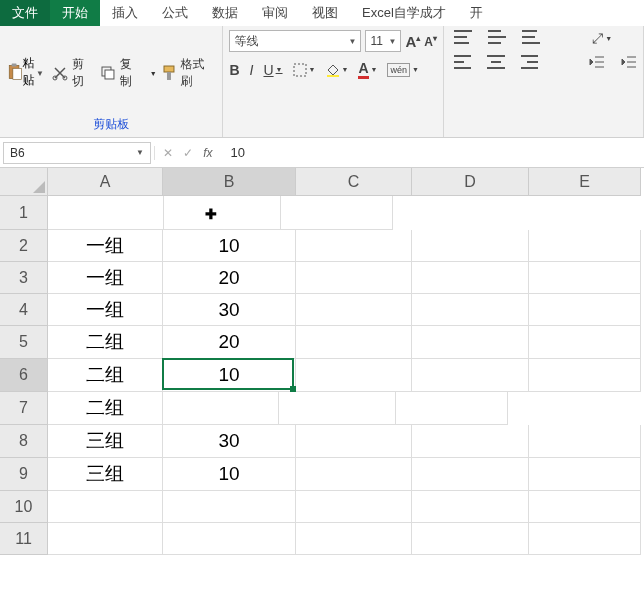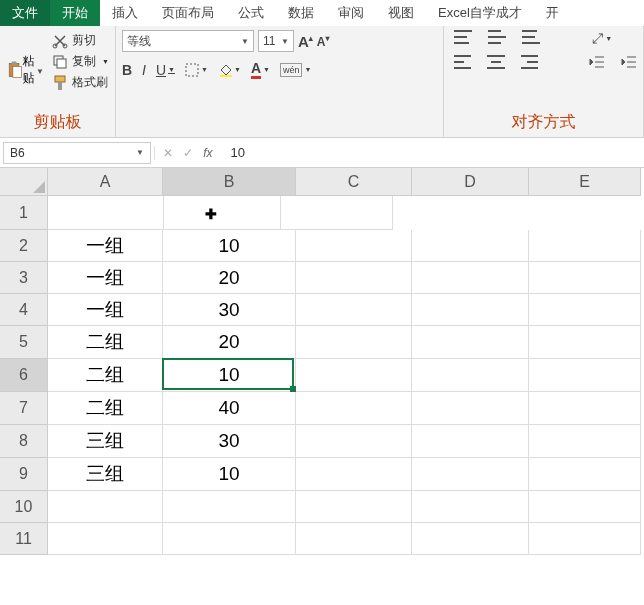--- a/index.html
+++ b/index.html
@@ -4,26 +4,26 @@
 <style>
 *{margin:0;padding:0;box-sizing:border-box;font-family:"Microsoft YaHei",Arial,sans-serif}
 body{background:#fff;width:644px;height:605px;overflow:hidden;font-size:12px;user-select:none}
 .ribbon-tabs{display:flex;background:#fff;height:26px}
 .ribbon-tabs .tab{padding:4px 12px;color:#fff;background:#0d6b3f;cursor:pointer;font-size:13px}
 .ribbon-tabs .tab.file{background:#0d6b3f}
 .ribbon-tabs .tab.active{background:#107c46;color:#fff}
 .ribbon-tabs .tab.normal{background:#fff;color:#444}
 .ribbon{display:flex;background:#f3f3f3;border-bottom:1px solid #d0d0d0;height:112px}
 .group{display:flex;flex-direction:column;justify-content:space-between;border-right:1px solid #d6d6d6;padding:4px 6px 2px}
-.group-label{text-align:center;font-size:16px;color:#c2410c;padding:2px 0}
+.group-label{text-align:center;font-size:12px;color:#1d4ed8;padding:2px 0}
 .clipboard-top{display:flex;gap:6px;height:86px}
 .paste-btn{display:flex;align-items:center;justify-content:center;width:40px;padding:2px}
 .paste-btn .icon{width:26px;height:30px}
 .paste-btn .arr{font-size:8px;color:#555;margin-top:2px}
-.clip-list{display:flex;flex-direction:column;gap:4px;padding-top:2px}
+.clip-list{display:flex;flex-direction:row;gap:4px;justify-content:center;padding-top:2px}
 .clip-item{display:flex;align-items:center;gap:4px;font-size:12px;color:#333}
 .clip-item svg{width:16px;height:16px}
 .font-group{flex:1}
 .font-row{display:flex;align-items:center;gap:4px;margin-bottom:4px}
 .font-sel{display:flex;align-items:center;border:1px solid #b5b5b5;background:#fff;height:22px;padding:0 4px;font-size:12px;color:#444}
 .font-name{width:132px}
 .font-size{width:36px;justify-content:center}
 .dd{font-size:8px;color:#555;margin-left:auto;padding-left:4px}
 .aa{font-weight:bold;color:#444}
 .font-btn-row{display:flex;align-items:center;gap:10px;padding-top:4px}
@@ -58,21 +58,20 @@
 .filter-btn::after{content:"";border-style:solid;border-width:4px 4px 0 4px;border-color:#555 transparent transparent}
 .cursor-plus{position:absolute;font-size:14px;color:#000;font-weight:bold;pointer-events:none}
 </style>
 </head>
 <body>
 
 <div class="ribbon-tabs">
   <div class="tab file">文件</div>
   <div class="tab active">开始</div>
   <div class="tab normal">插入</div>
-  <div class="tab normal">页面布局</div>
   <div class="tab normal">公式</div>
   <div class="tab normal">数据</div>
   <div class="tab normal">审阅</div>
   <div class="tab normal">视图</div>
   <div class="tab normal">Excel自学成才</div>
   <div class="tab normal">开</div>
 </div>
 
 <div class="ribbon">
   <div class="group">
@@ -204,21 +203,20 @@
               <path d="M15 2H6M15 7H6M15 12H6M4 7L1 4v6z" stroke="#555" fill="#555"></path>
             </svg>
           </span>
         <span class="fb">
             <svg width="16" height="14">
               <path d="M15 2H6M15 7H6M15 12H6M1 4l3 3-3 3z" stroke="#555" fill="#555"></path>
             </svg>
           </span>
       </div>
     </div>
-    <div class="group-label">对齐方式</div>
   </div>
 </div>
 
 <div class="formula-bar">
   <div class="name-box">
       <span>B6</span>
       <span class="dd">▼</span>
     </div>
   <div class="fx-btns">
     <span>✕</span>
@@ -289,21 +287,20 @@
         </div>
         <div class="cell-row">
           <div class="cell" style="width: 115px; height: 33px;">二组</div>
           <div class="cell" style="width: 133px; height: 33px;">10</div>
           <div class="cell" style="width: 116px; height: 33px;"></div>
           <div class="cell" style="width: 117px; height: 33px;"></div>
           <div class="cell" style="width: 112px; height: 33px;"></div>
         </div>
         <div class="cell-row">
           <div class="cell" style="width: 115px; height: 33px;">二组</div>
-          <div class="cell" style="width: 133px; height: 33px;">40</div>
           <div class="cell" style="width: 116px; height: 33px;"></div>
           <div class="cell" style="width: 117px; height: 33px;"></div>
           <div class="cell" style="width: 112px; height: 33px;"></div>
         </div>
         <div class="cell-row">
           <div class="cell" style="width: 115px; height: 33px;">三组</div>
           <div class="cell" style="width: 133px; height: 33px;">30</div>
           <div class="cell" style="width: 116px; height: 33px;"></div>
           <div class="cell" style="width: 117px; height: 33px;"></div>
           <div class="cell" style="width: 112px; height: 33px;"></div>

